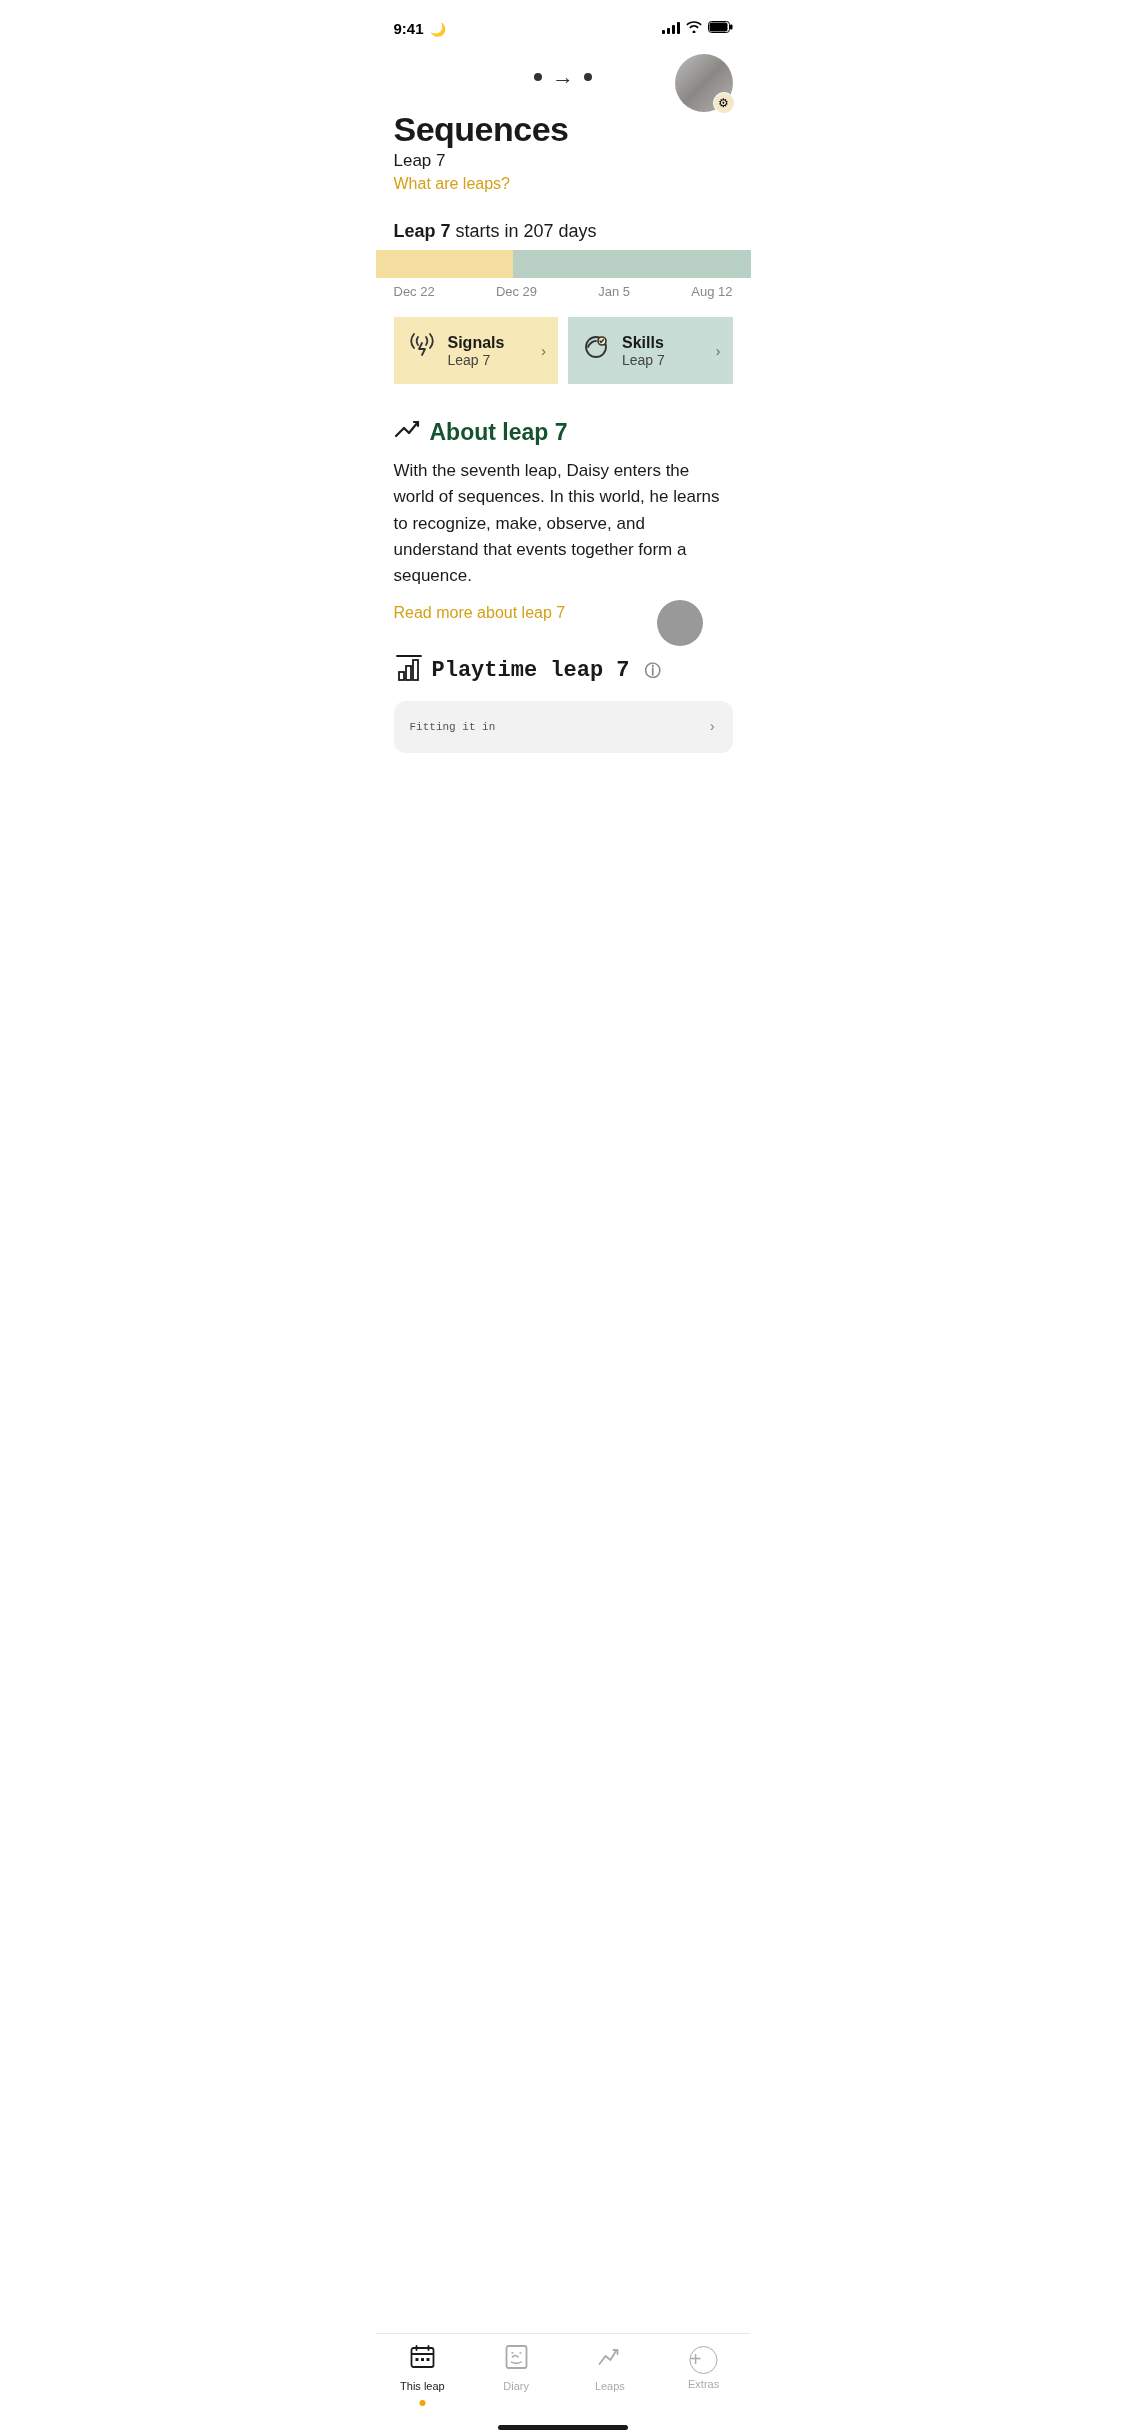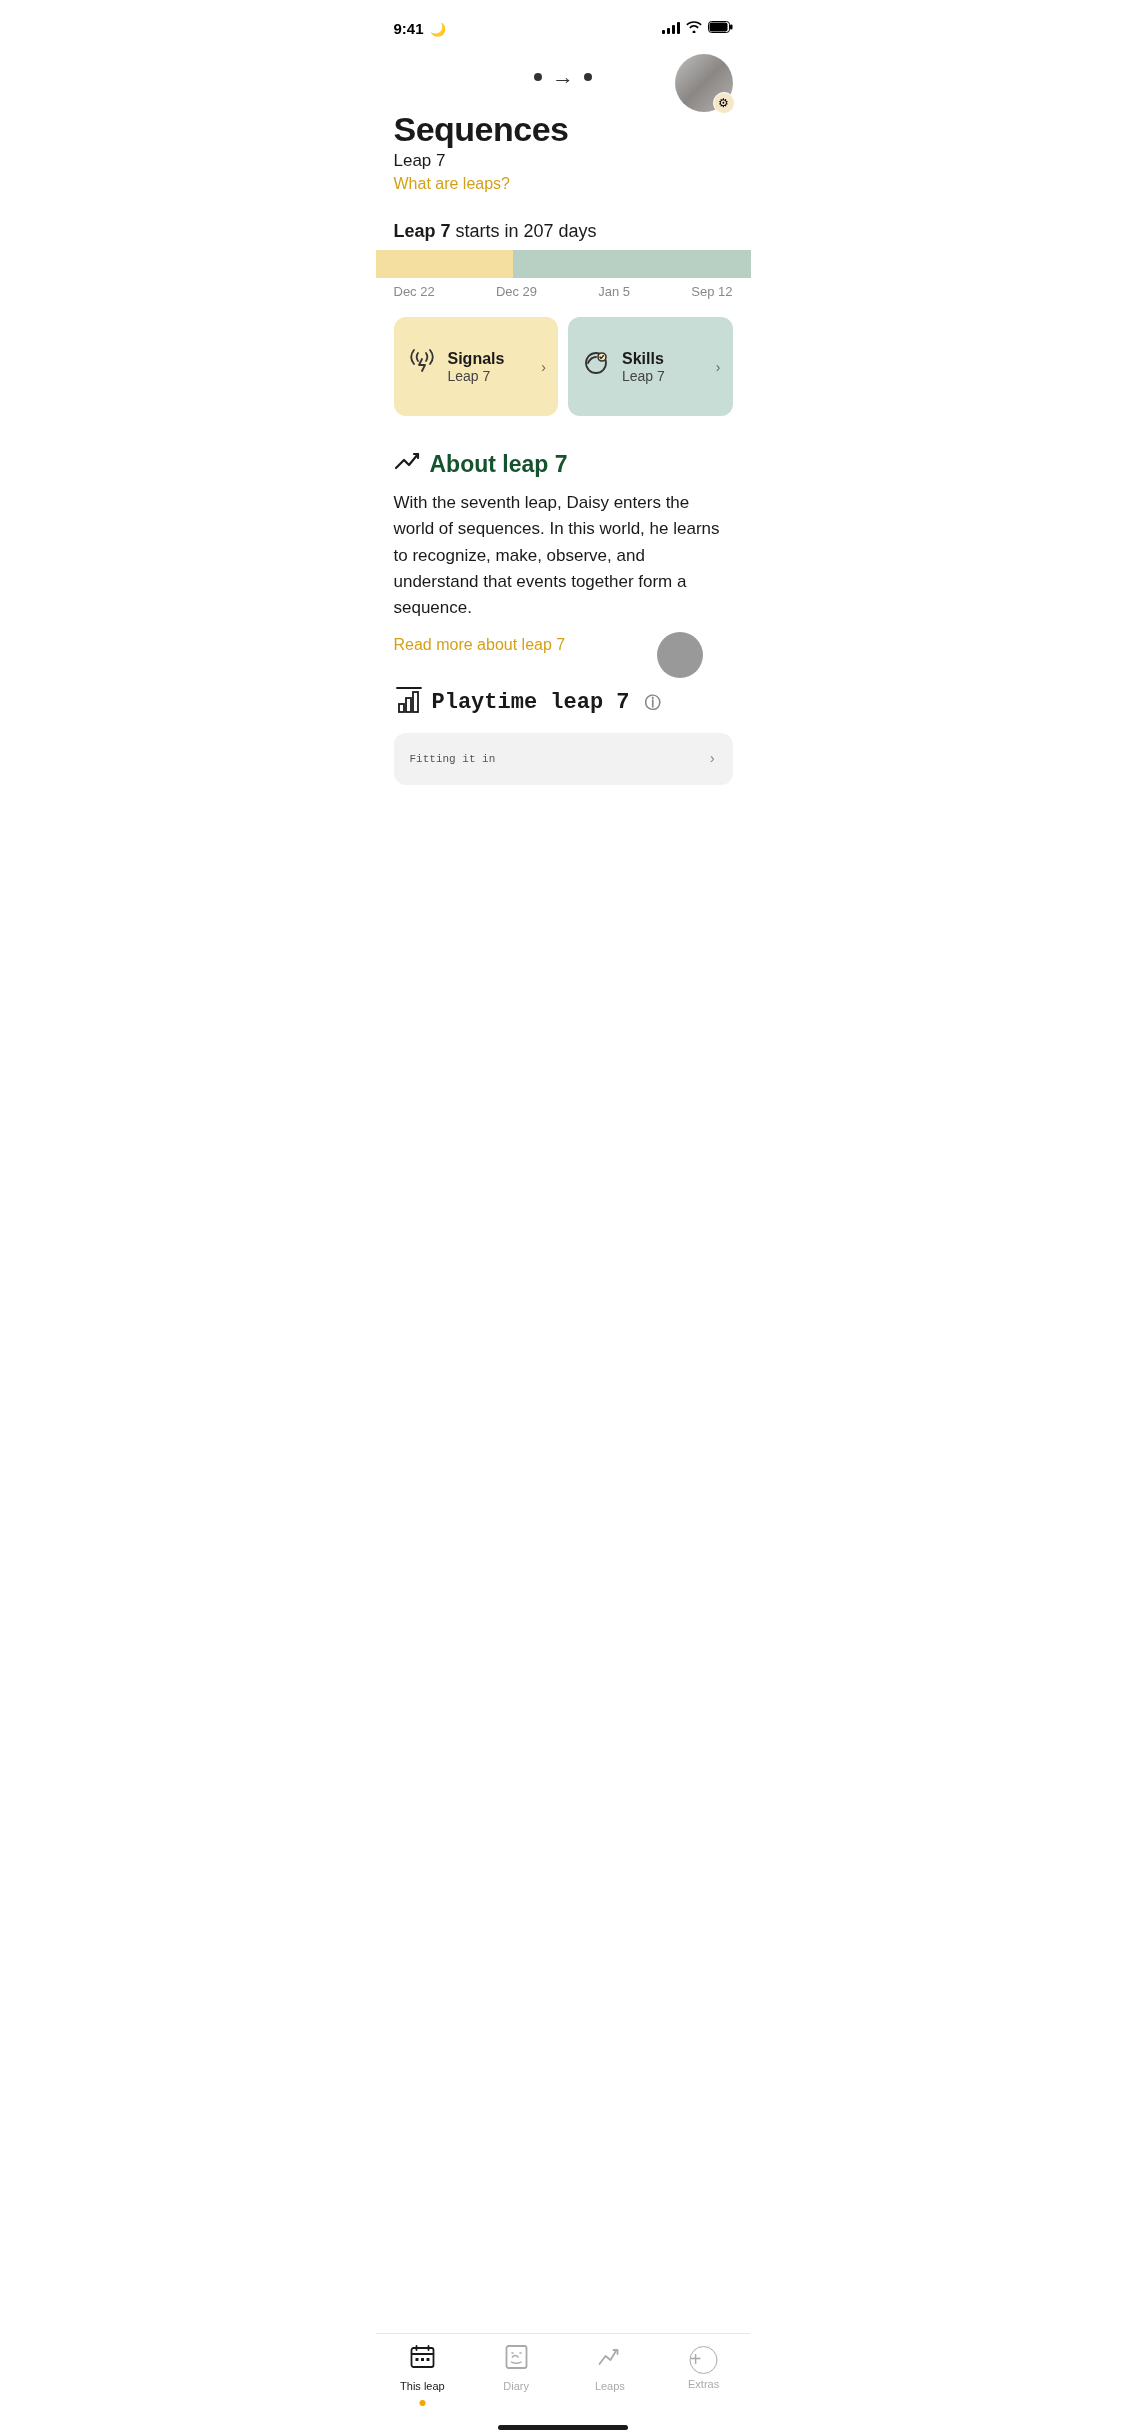--- a/index.html
+++ b/index.html
@@ -160,22 +160,22 @@
     }
 
     
     .cards-section {
       display: flex;
       gap: 10px;
       padding: 12px 18px;
     }
     .card {
       flex: 1;
-      border-radius: 12px;
-      padding: 30px 12px;
+      border-radius: 0;
+      padding: 14px 12px;
       display: flex;
       align-items: center;
       gap: 10px;
       position: relative;
       cursor: pointer;
     }
     .card-signals {
       background: #f7e8b8;
     }
     .card-skills {
@@ -407,21 +407,21 @@
 
   <div class="timeline-bar">
     <div class="timeline-segment-warm"></div>
     <div class="timeline-segment-cool"></div>
   </div>
 
   <div class="timeline-dates">
     <span class="timeline-date">Dec 22</span>
     <span class="timeline-date">Dec 29</span>
     <span class="timeline-date">Jan 5</span>
-    <span class="timeline-date">Sep 12</span>
+    <span class="timeline-date">Aug 12</span>
   </div>
 
   <div class="cards-section">
     <div class="card card-signals">
       <div class="card-icon">
         <svg width="32" height="32" viewBox="0 0 32 32" fill="none">
           <path d="M12 6c-2 3-2 5 0 8" stroke="#333" stroke-width="1.8" stroke-linecap="round"></path>
           <path d="M8 3C4 8 4 12 8 17" stroke="#333" stroke-width="1.8" stroke-linecap="round"></path>
           <path d="M16 12l-3 6h6l-3 6" stroke="#333" stroke-width="1.8" stroke-linecap="round" stroke-linejoin="round"></path>
           <path d="M20 6c2 3 2 5 0 8" stroke="#333" stroke-width="1.8" stroke-linecap="round"></path>

